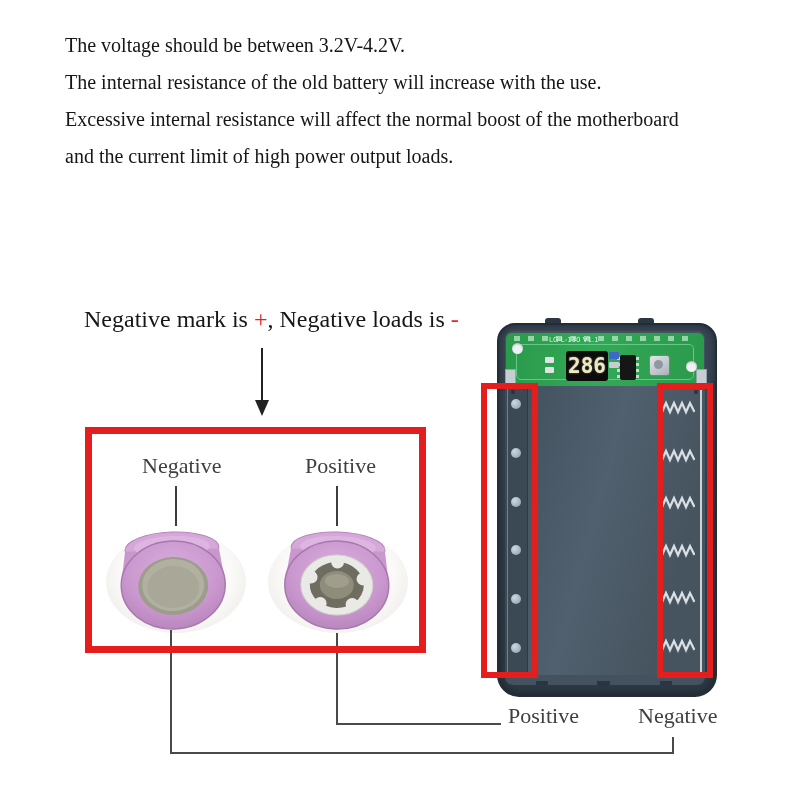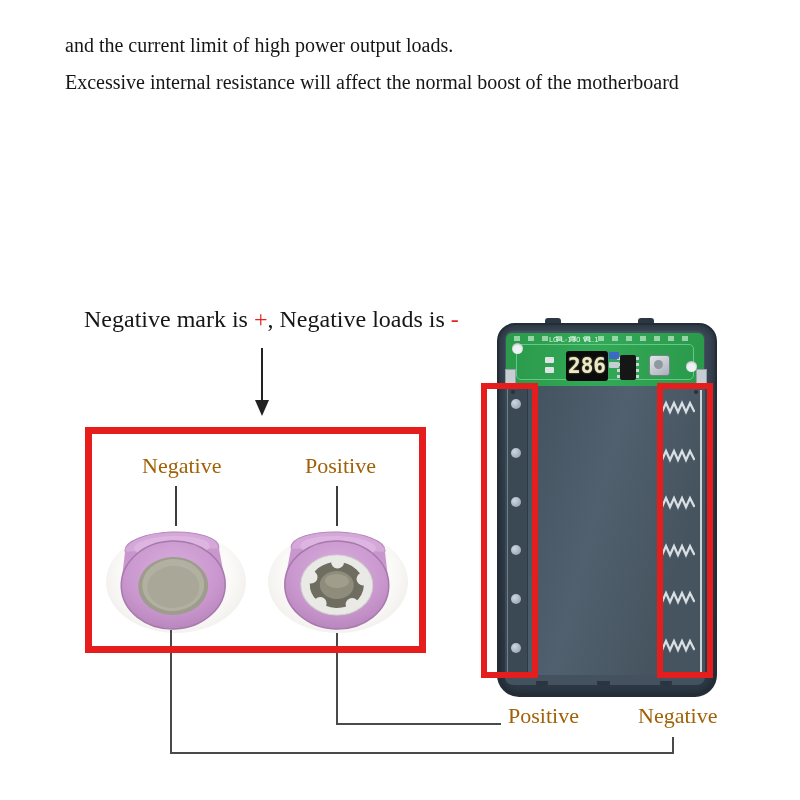--- a/index.html
+++ b/index.html
@@ -9,21 +9,21 @@
   
   .instructions{left:65px;top:27px;font-size:20px;color:#161616;}
   .instr{height:37px;line-height:37px;white-space:nowrap;}
 
   
   .note{left:84px;top:306px;font-size:24px;color:#161616;white-space:nowrap;}
   .red-txt{color:#e32222;}
 
   
   .battery-box{left:85px;top:427px;width:327px;height:212px;border:7px solid #e61d1d;z-index:5;}
-  .anno-label{font-size:22px;color:#a16207;z-index:6;white-space:nowrap;}
+  .anno-label{font-size:22px;color:#404040;z-index:6;white-space:nowrap;}
   .vline{width:2px;background:#3d3d3d;z-index:3;}
   .hline{height:2px;background:#4a4a4a;z-index:3;}
   .oval{width:140px;height:102px;border-radius:50%;background:radial-gradient(ellipse at 50% 42%,#fbfaf8 55%,#efeeeb 80%,#e9e8e4);z-index:1;}
   .battery-svg{z-index:2;}
 
   
   .case{left:497px;top:323px;width:216px;height:370px;background:linear-gradient(180deg,#3a4856,#313d4b 60%,#2c3844);border:2px solid #222d38;border-radius:18px 18px 22px 22px;box-shadow:inset 0 0 10px rgba(0,0,0,.45);z-index:1;}
   .clip{width:16px;height:9px;background:#2b3743;border-radius:3px 3px 0 0;z-index:0;}
   .tray{left:505px;top:331px;width:200px;height:354px;background:#44525f;border-radius:8px;z-index:1;}
   .pcb{left:506px;top:333px;width:198px;height:53px;background:linear-gradient(90deg,#2a9a4b,#33a957 45%,#2a9a4b);border-bottom:2px solid #1e7c3a;border-radius:6px 6px 0 0;z-index:2;}
@@ -55,22 +55,24 @@
   .ov-right{left:657px;top:383px;width:44px;height:283px;}
 
   
   .bl-pos{left:508px;top:703px;}
   .bl-neg{left:638px;top:703px;}
 </style>
 </head>
 <body>
 
 <div class="abs instructions">
+  <div class="instr">The voltage should be between 3.2V-4.2V.</div>
+  <div class="instr">The internal resistance of the old battery will increase with the use.</div>
+  <div class="instr">Excessive internal resistance will affect the normal boost of the motherboard</div>
   <div class="instr">and the current limit of high power output loads.</div>
-  <div class="instr">Excessive internal resistance will affect the normal boost of the motherboard</div>
 </div>
 
 <div class="abs note"><span>Negative mark is </span><span class="red-txt">+</span><span>, Negative loads is </span><span class="red-txt">-</span></div>
 
 <svg class="abs" style="left:250px;top:348px;" width="24" height="72">
   <line x1="12" y1="0" x2="12" y2="54" stroke="#222" stroke-width="2"></line>
   <polygon points="5,52 19,52 12,68" fill="#222"></polygon>
 </svg>
 
 <div class="abs battery-box"></div>

